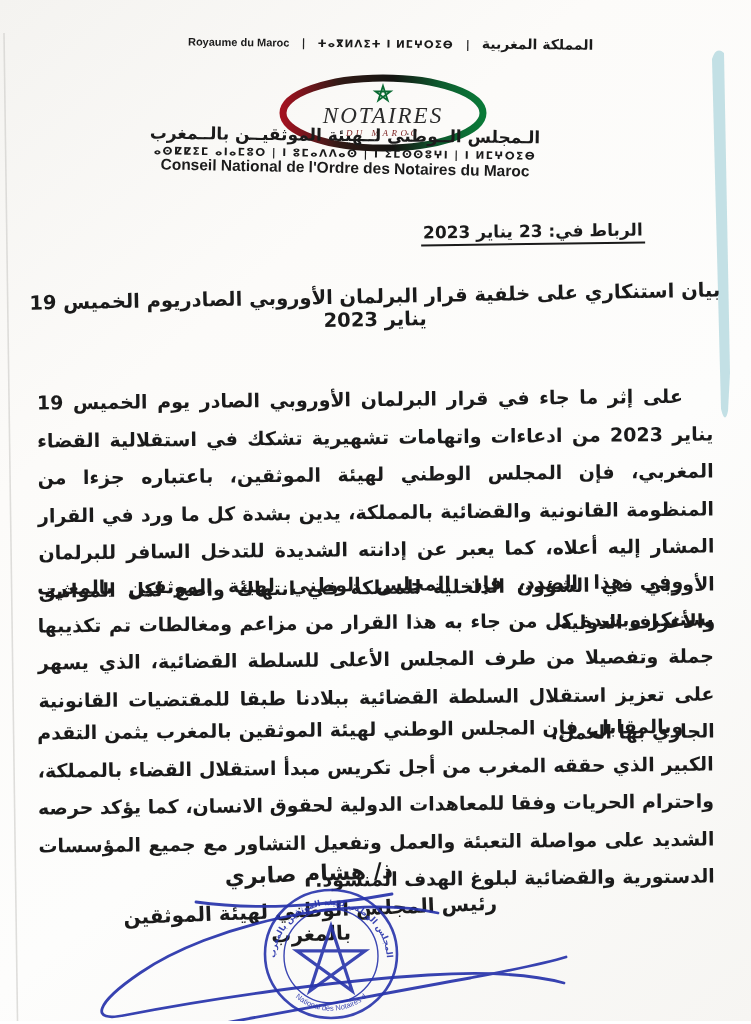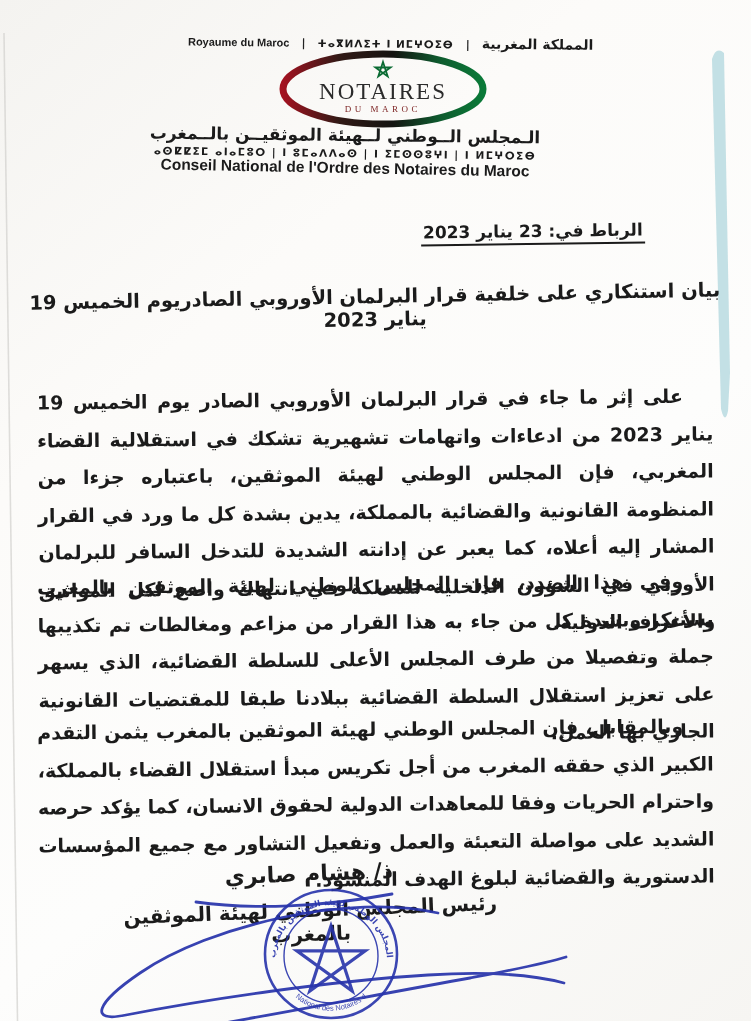--- a/index.html
+++ b/index.html
@@ -8,21 +8,21 @@
   .page{position:relative;width:751px;height:1024px;margin-top:33px;}
 
   
   .top-line{position:absolute;top:2px;left:188px;width:470px;display:flex;gap:12px;
     align-items:baseline;transform:rotate(.6deg);white-space:nowrap;}
   .top-line .fr{font-family:"Liberation Sans",sans-serif;font-size:11px;font-weight:700;}
   .top-line .tif{font-size:10.5px;font-weight:700;letter-spacing:1px;}
   .top-line .ar{font-size:14px;font-weight:700;direction:rtl;}
   .top-line .sep{font-size:11px;font-weight:700;color:#222;}
 
-  .logo{position:absolute;top:16px;left:275px;width:216px;height:80px;}
+  .logo{position:absolute;top:40px;left:275px;width:216px;height:80px;font-style:italic;}
 
   .council-ar{position:absolute;top:92px;left:145px;width:400px;text-align:center;
     font-size:17px;font-weight:700;direction:rtl;letter-spacing:.5px;transform:rotate(.7deg);}
   .council-tf{position:absolute;top:114px;left:145px;width:400px;text-align:center;
     font-size:10.5px;font-weight:700;letter-spacing:1.5px;transform:rotate(.8deg);}
   .council-fr{position:absolute;top:126px;left:145px;width:400px;text-align:center;
     font-family:"Liberation Sans",sans-serif;font-size:15.5px;font-weight:700;transform:rotate(1.1deg);}
 
   
   .date-line{position:absolute;top:188px;right:106px;font-size:17px;font-weight:700;

